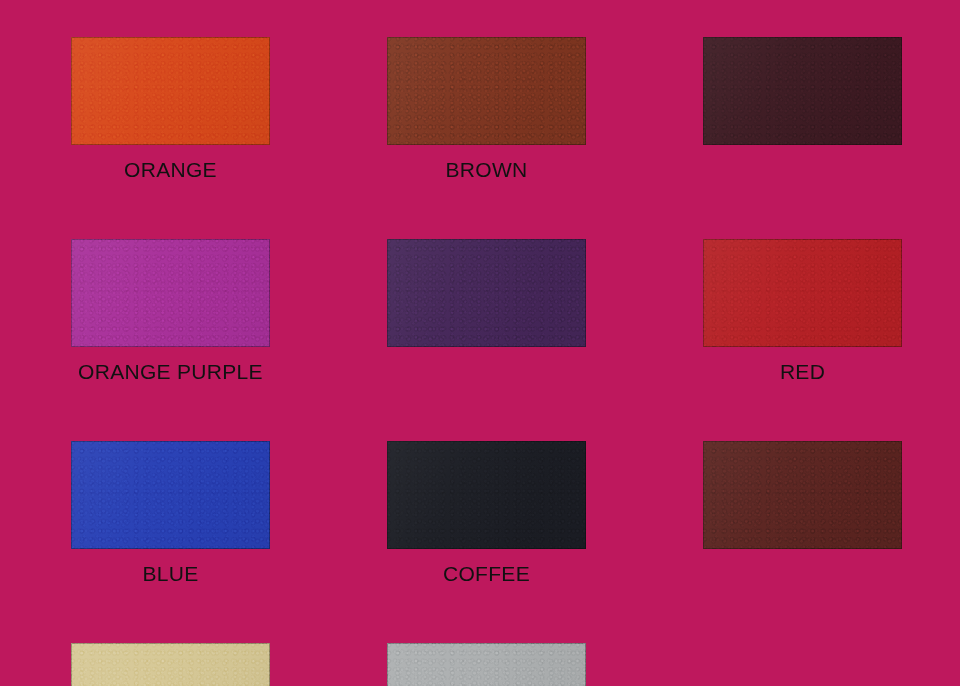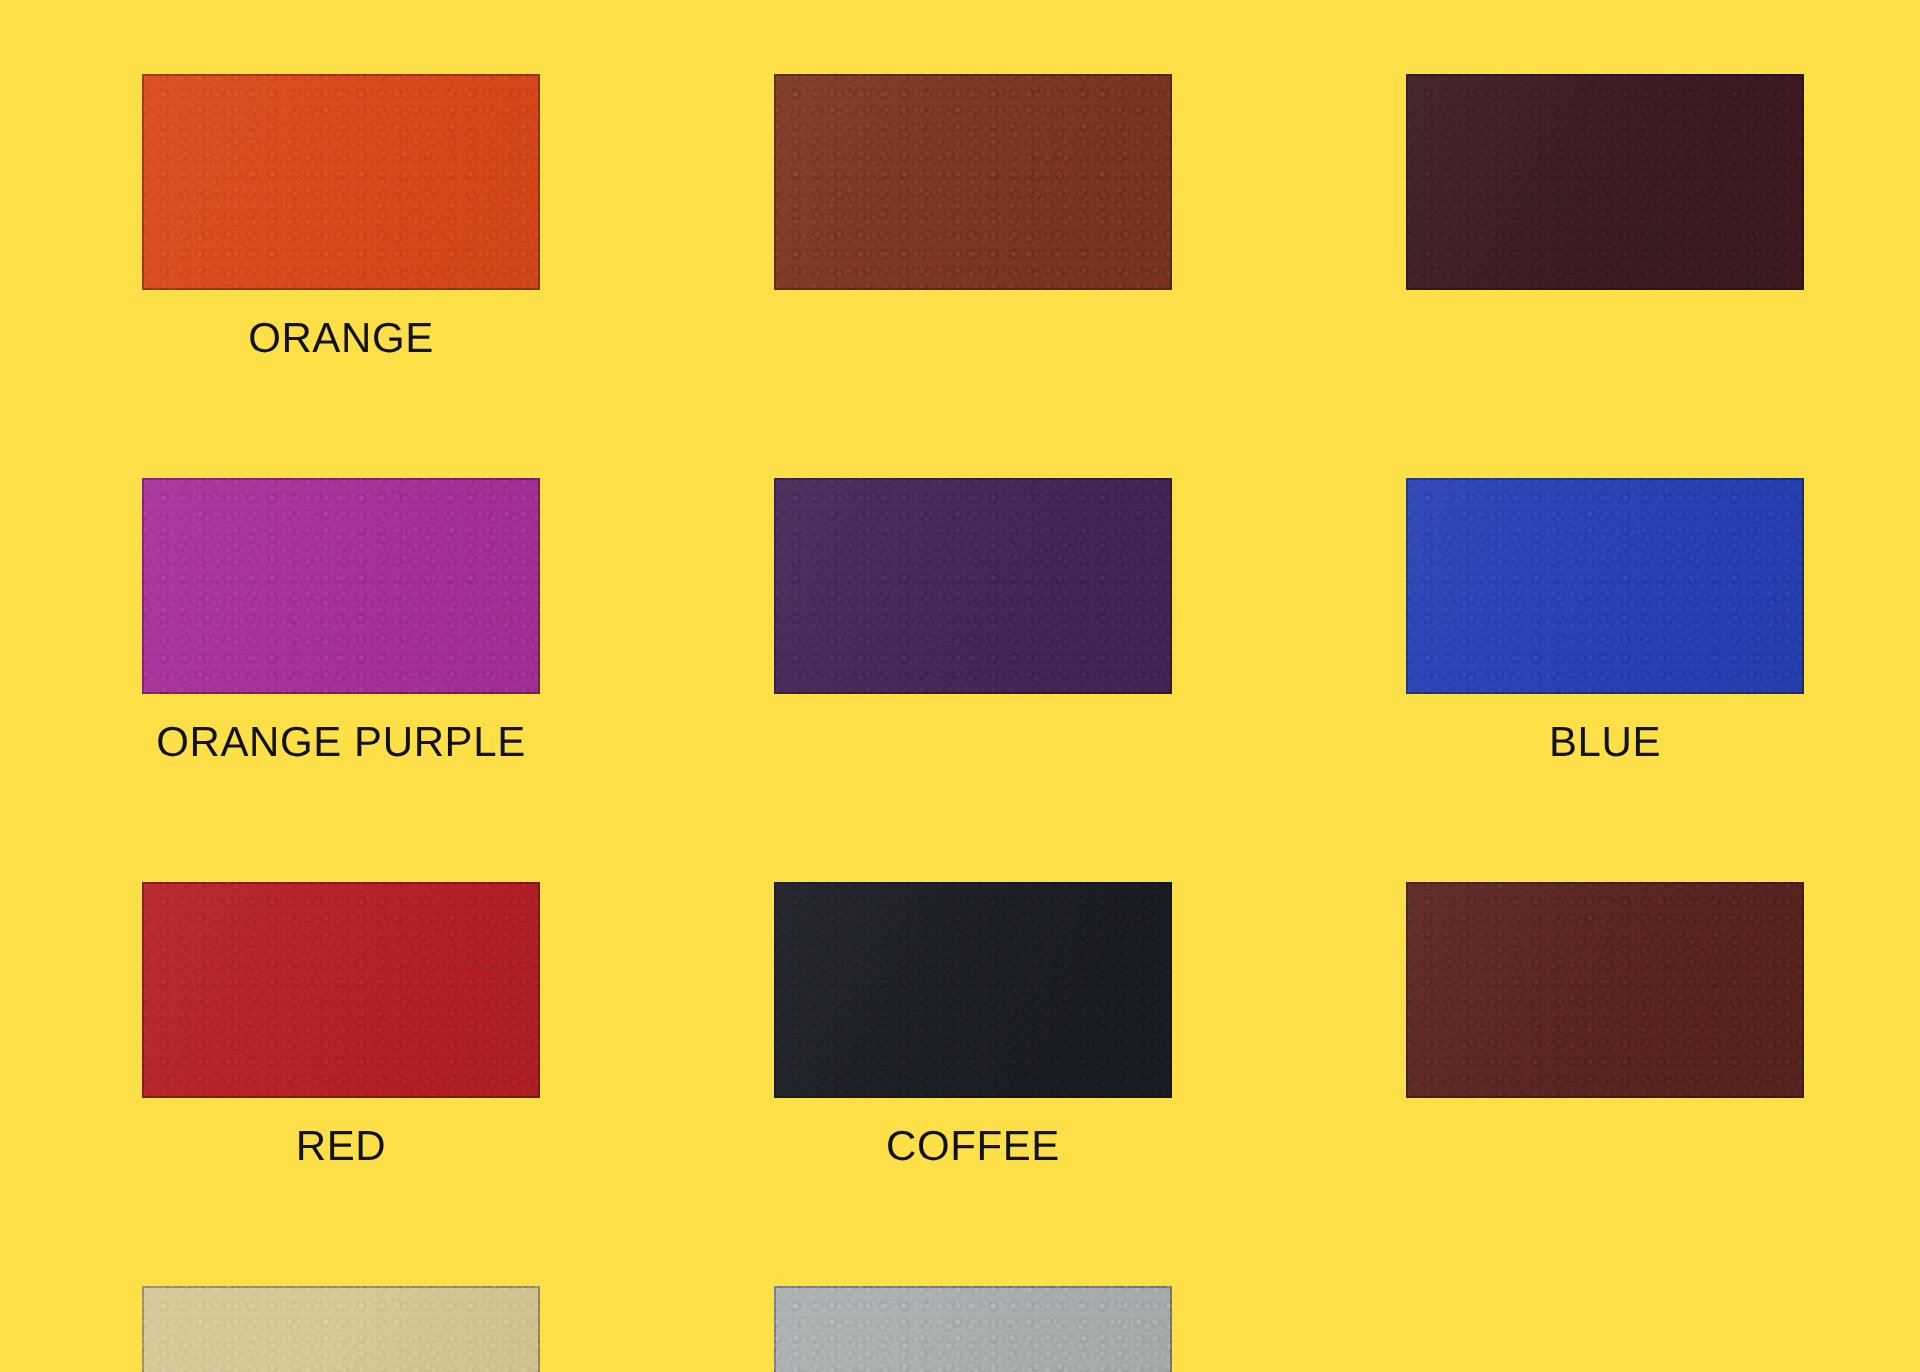--- a/index.html
+++ b/index.html
@@ -12,21 +12,21 @@
     height: 686px;
     background: #ffffff;
     font-family: "Liberation Sans", "DejaVu Sans", sans-serif;
     overflow: hidden;
   }
 
   #swatch-chart {
     position: relative;
     width: 960px;
     height: 686px;
-    background: #fde047;
+    background: #be185d;
   }
 
   .swatch-grid {
     position: absolute;
     left: 71px;
     top: 37px;
     width: 831px;
     display: grid;
     grid-template-columns: 199px 199px 199px;
     grid-column-gap: 117px;
@@ -97,44 +97,45 @@
 <div id="swatch-chart">
   <div class="swatch-grid">
 
     <div class="swatch-cell">
       <div class="swatch-chip" style="background-color: rgb(216, 73, 27);"></div>
       <span class="swatch-label">ORANGE</span>
     </div>
 
     <div class="swatch-cell">
       <div class="swatch-chip" style="background-color: rgb(126, 53, 32);"></div>
+      <span class="swatch-label">BROWN</span>
     </div>
 
     <div class="swatch-cell">
       <div class="swatch-chip" style="background-color: rgb(61, 26, 34);"></div>
     </div>
 
 
     <div class="swatch-cell">
       <div class="swatch-chip" style="background-color: rgb(168, 48, 154);"></div>
       <span class="swatch-label">ORANGE PURPLE</span>
     </div>
 
     <div class="swatch-cell">
       <div class="swatch-chip" style="background-color: rgb(69, 38, 89);"></div>
     </div>
 
     <div class="swatch-cell">
-      <div class="swatch-chip" style="background-color: rgb(40, 64, 181);"></div>
-      <span class="swatch-label">BLUE</span>
+      <div class="swatch-chip" style="background-color: rgb(181, 32, 37);"></div>
+      <span class="swatch-label">RED</span>
     </div>
 
     <div class="swatch-cell">
-      <div class="swatch-chip" style="background-color: rgb(181, 32, 37);"></div>
-      <span class="swatch-label">RED</span>
+      <div class="swatch-chip" style="background-color: rgb(40, 64, 181);"></div>
+      <span class="swatch-label">BLUE</span>
     </div>
 
     <div class="swatch-cell">
       <div class="swatch-chip" style="background-color: rgb(27, 29, 36);"></div>
       <span class="swatch-label">COFFEE</span>
     </div>
 
     <div class="swatch-cell">
       <div class="swatch-chip" style="background-color: rgb(91, 36, 32);"></div>
 

